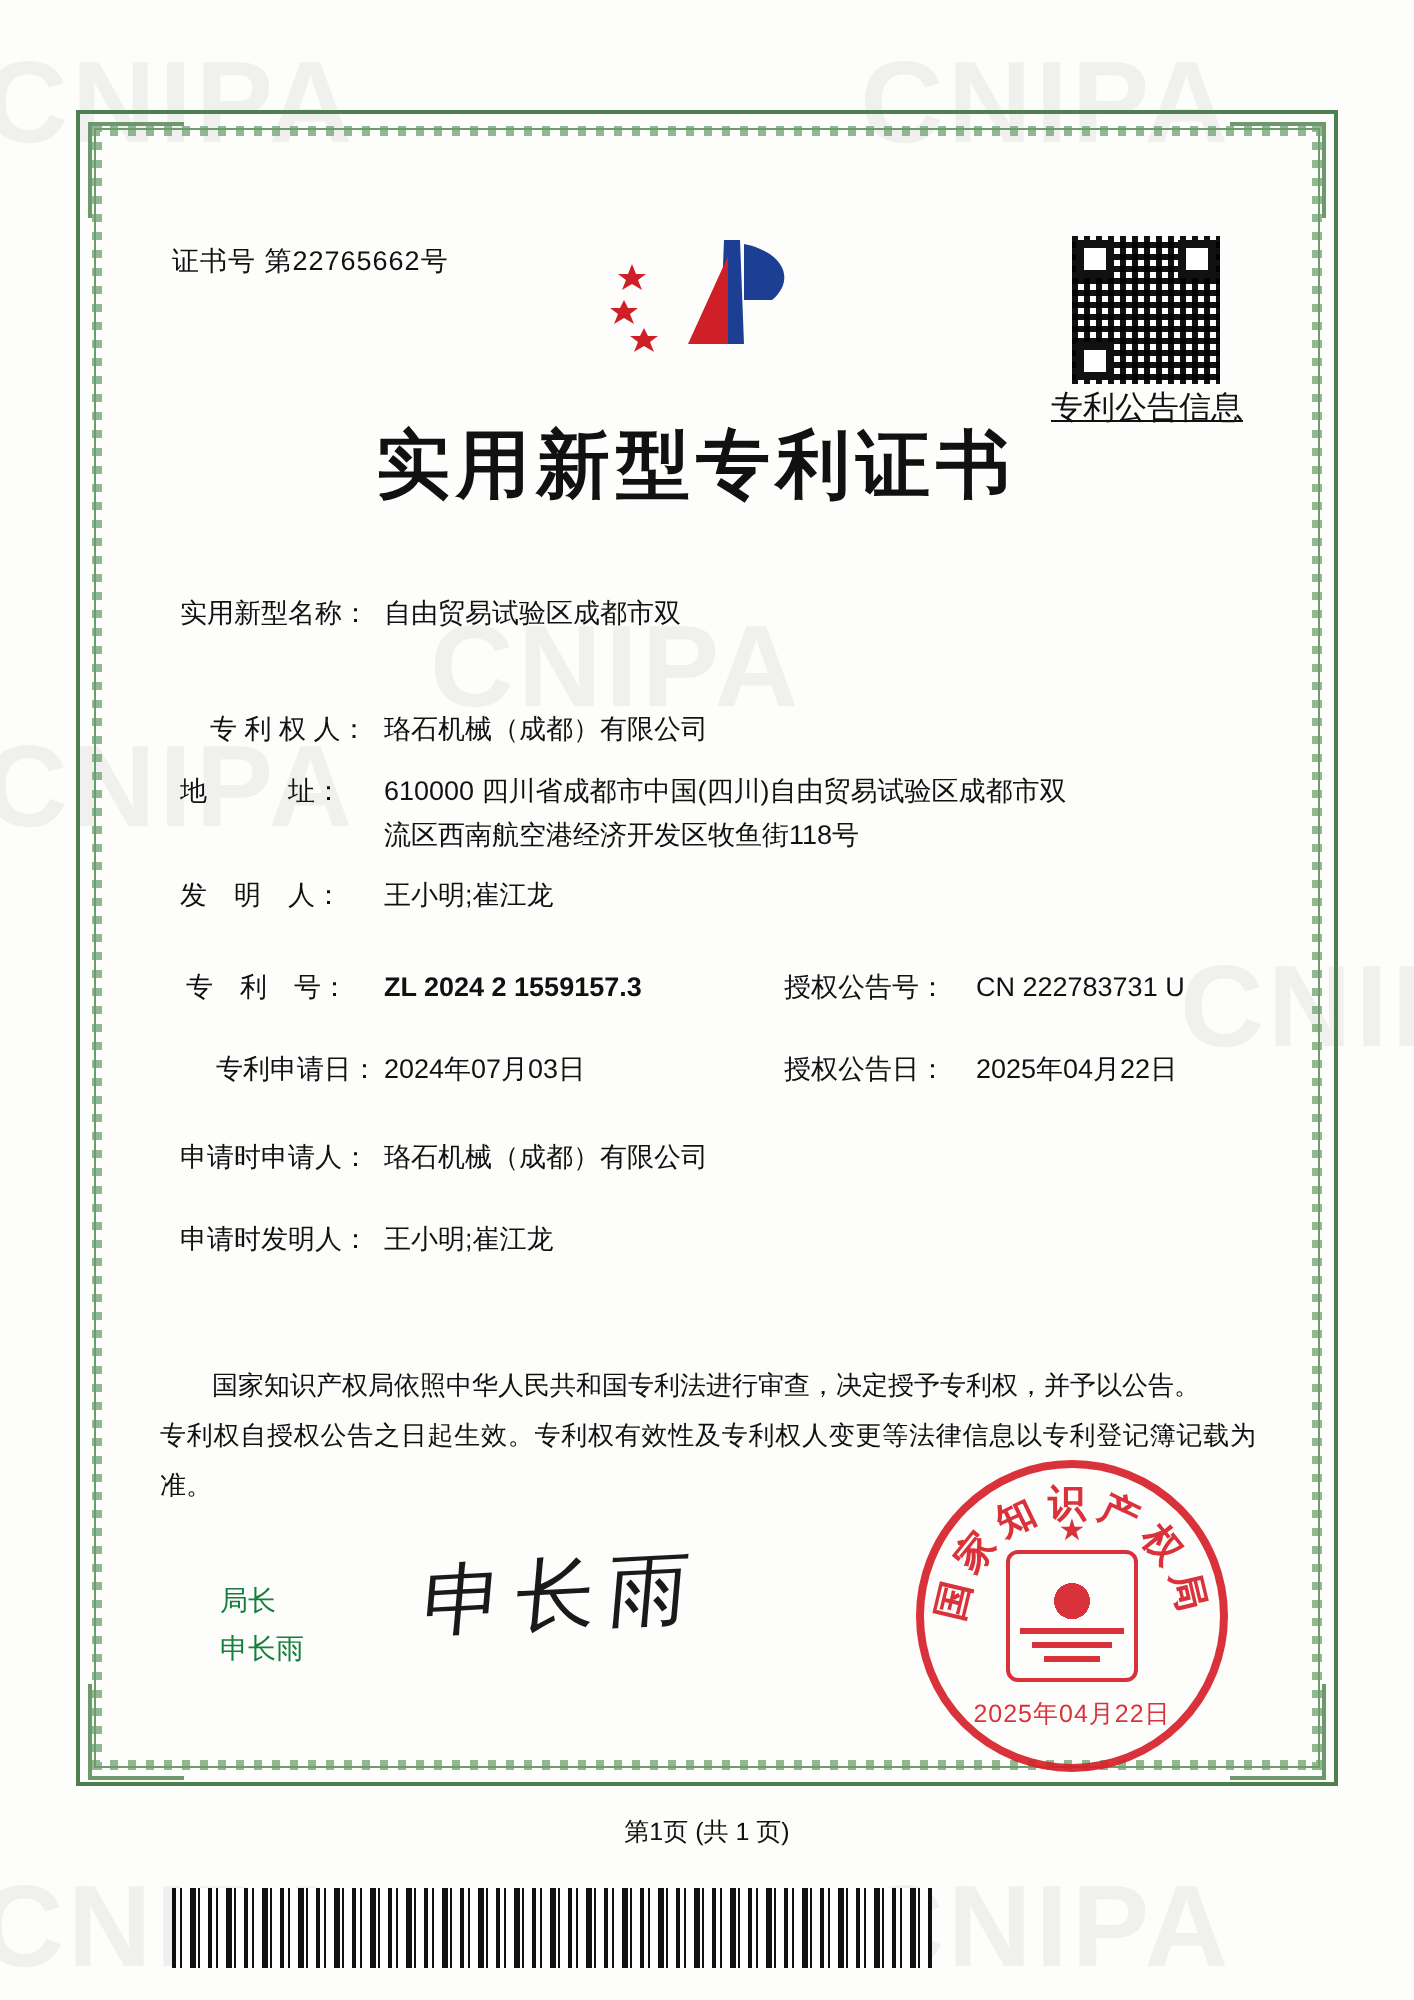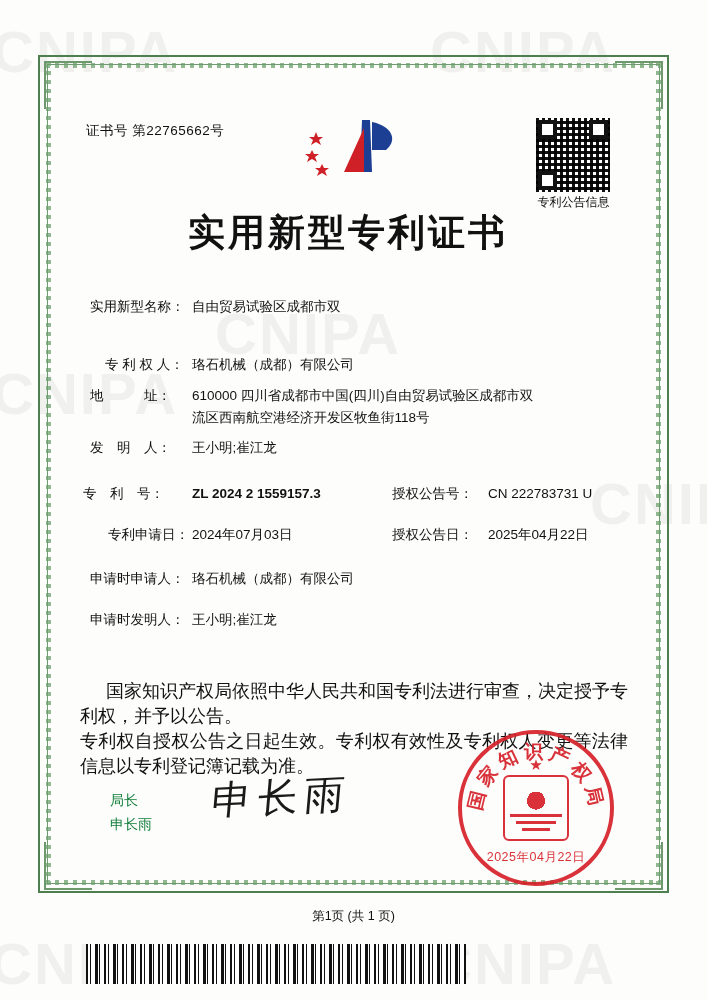--- a/index.html
+++ b/index.html
@@ -135,22 +135,23 @@
     background: #fff;
     border: 4px solid #111;
     box-sizing: border-box;
   }
   .qr-caption {
     position: absolute;
     left: 521px;
     top: 194px;
     width: 105px;
     text-align: center;
-    font-size: 12px;
-    color: #111;
+    font-size: 16px;
+    color: #111;
+    text-decoration: underline;
   }
 
   
   .title {
     position: absolute;
     left: 0;
     top: 208px;
     width: 696px;
     text-align: center;
     font-size: 37px;
@@ -177,21 +178,21 @@
   .f-owner-l  { left: 105px;  top: 354px; text-align: center; }
   .f-owner-v  { left: 192px; top: 354px; }
 
   .f-addr-l   { left: 90px;  top: 385px; }
   .f-addr-v1  { left: 192px; top: 385px; }
   .f-addr-v2  { left: 192px; top: 407px; }
 
   .f-inv-l    { left: 90px;  top: 437px; }
   .f-inv-v    { left: 192px; top: 437px; }
 
-  .f-pno-l    { left: 83px;  top: 483px; }
+  .f-pno-l    { left: 93px;  top: 483px; }
   .f-pno-v    { left: 192px; top: 483px; font-weight: bold; }
   .f-ann-l    { left: 392px; top: 483px; }
   .f-ann-v    { left: 488px; top: 483px; }
 
   .f-appd-l   { left: 90px;  top: 524px; margin-left: 18px; }
   .f-appd-v   { left: 192px; top: 524px; }
   .f-grd-l    { left: 392px; top: 524px; }
   .f-grd-v    { left: 488px; top: 524px; }
 
   .f-orig-app-l { left: 90px;  top: 568px; }
@@ -199,25 +200,24 @@
 
   .f-orig-inv-l { left: 90px;  top: 609px; }
   .f-orig-inv-v { left: 192px; top: 609px; }
 
   
   .statement {
     position: absolute;
     left: 80px;
     top: 680px;
     width: 548px;
-    font-size: 18px;
+    font-size: 13px;
     line-height: 25px;
     color: #111;
     text-align: justify;
-    font-family: Liberation Mono, monospace;
   }
   .statement .indent { text-indent: 26px; display: block; }
 
   
   .sig-label {
     position: absolute;
     left: 96px;
     top: 788px;
     font-size: 14px;
     line-height: 24px;

